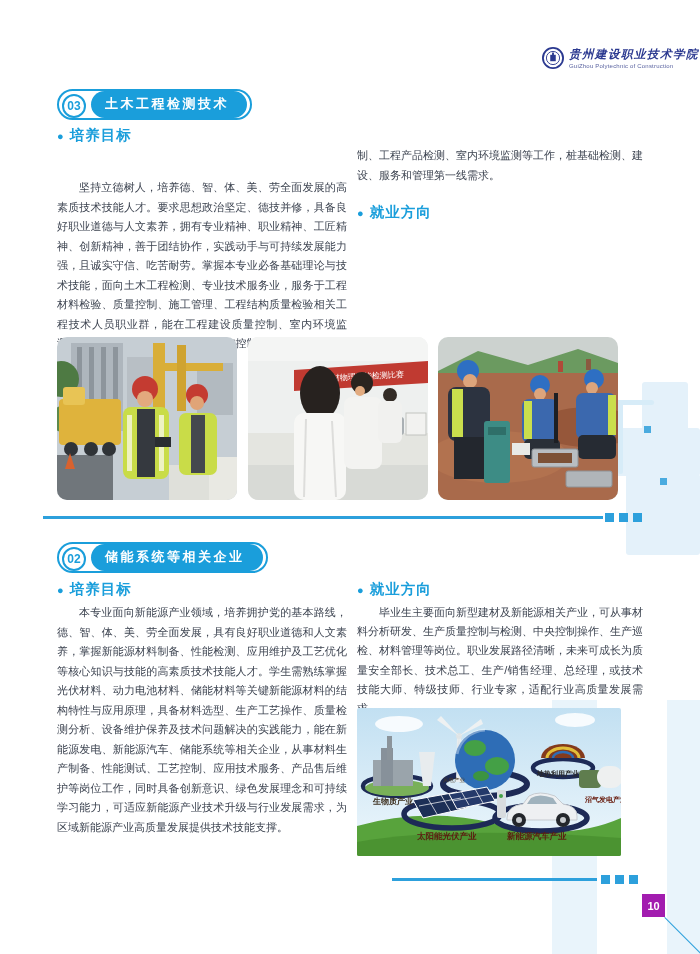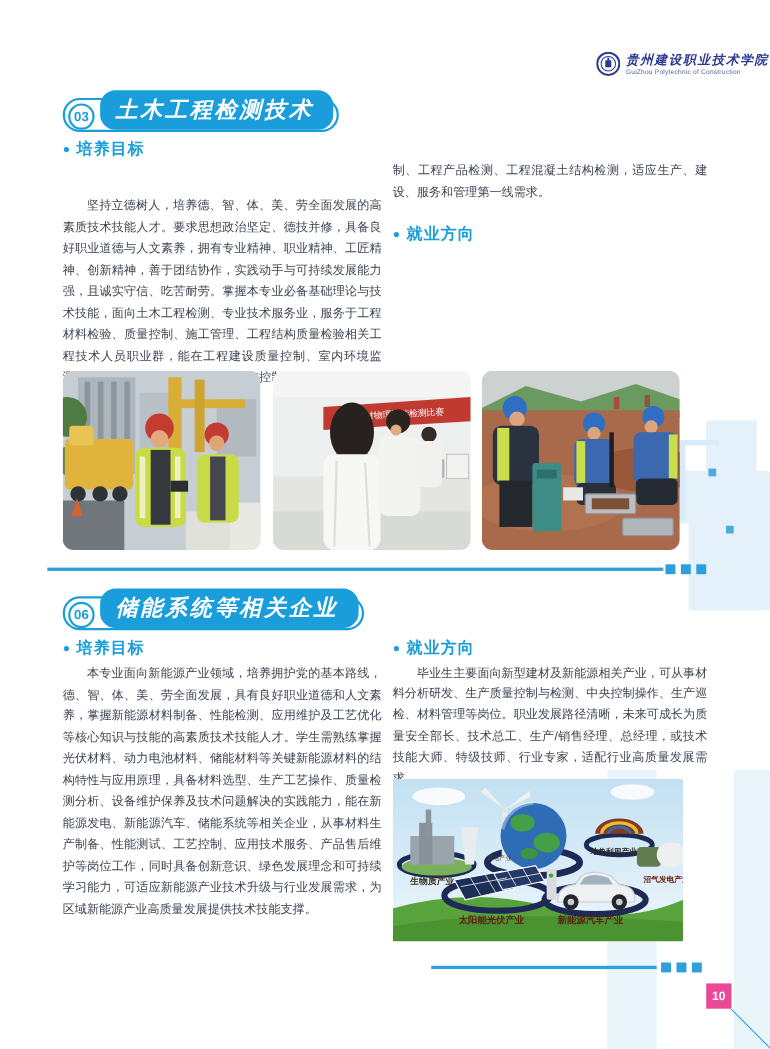--- a/index.html
+++ b/index.html
@@ -24,43 +24,43 @@
     color:#2b3990; font-size:11.5px; letter-spacing:1.5px; white-space:nowrap; }
   .logo-sub { color:#5a63a0; font-size:6px; letter-spacing:.2px; margin-top:1px; white-space:nowrap; }
 
   
   .badge { position:absolute; display:inline-flex; align-items:flex-end; height:31px;
     border:2px solid #1a9edb; border-radius:17px; background:#fff; padding:0 3px; z-index:2; }
   .badge-num { width:24px; height:24px; border:2px solid #1a9edb; border-radius:50%;
     color:#1a9edb; font-weight:bold; font-size:12px; display:flex; align-items:center;
     justify-content:center; background:#fff; }
   .badge-title { margin-left:5px; background:#1a9edb; color:#fff; font-weight:bold;
-    font-size:20px; letter-spacing:2.5px; padding:4px 18px 5px 14px; border-radius:14px;
-    white-space:nowrap;font-style:italic; }
+    font-size:13px; letter-spacing:2.5px; padding:4px 18px 5px 14px; border-radius:14px;
+    white-space:nowrap; }
 
   
   .sec-heading { position:absolute; display:flex; align-items:center; color:#1a9edb;
     font-weight:bold; font-size:14.5px; letter-spacing:1px; z-index:2; }
   .sec-heading .bullet { font-size:11px; margin-right:5px; }
   .body-text { position:absolute; font-size:11px; line-height:19.5px; text-align:justify;
     color:#3c4350; z-index:2; }
   .indent { text-indent:2em; }
 
   
   .photo { position:absolute; top:337px; width:180px; height:163px; border-radius:10px;
     overflow:hidden; z-index:2; }
   .photo svg, .illu svg { display:block; }
   .illu { position:absolute; left:357px; top:708px; width:264px; height:148px;
     border-radius:2px; overflow:hidden; z-index:2; }
 
   
   .div-line { position:absolute; background:#2da0dc; height:2.5px; z-index:2; }
   .sq { position:absolute; width:9px; height:9px; background:#2da0dc; z-index:2; }
   .page-num { position:absolute; left:642px; top:894px; width:23px; height:23px;
-    background:#ec4899; color:#fff; font-size:11px; font-weight:bold;
+    background:#a21caf; color:#fff; font-size:11px; font-weight:bold;
     display:flex; align-items:center; justify-content:center; z-index:2; }
   .corner-line { position:absolute; left:665px; top:917px; width:52px; height:0;
     border-top:1.5px solid #2da0dc; transform:rotate(45deg); transform-origin:0 0; z-index:2; }
 </style>
 </head>
 <body>
 
 <div class="page">
 
   <div class="wm" style="left:612px; top:382px; width:88px; height:173px;">
@@ -93,21 +93,21 @@
     <div class="badge-num">03</div>
     <div class="badge-title">土木工程检测技术</div>
   </div>
 
   <div class="sec-heading" style="left:57px; top:126px;">
     <span class="bullet">●</span>
     <span>培养目标</span>
   </div>
   <div class="body-text indent" style="left:57px; top:146px; width:290px;margin-top:32px;">坚持立德树人，培养德、智、体、美、劳全面发展的高素质技术技能人才。要求思想政治坚定、德技并修，具备良好职业道德与人文素养，拥有专业精神、职业精神、工匠精神、创新精神，善于团结协作，实践动手与可持续发展能力强，且诚实守信、吃苦耐劳。掌握本专业必备基础理论与技术技能，面向土木工程检测、专业技术服务业，服务于工程材料检验、质量控制、施工管理、工程结构质量检验相关工程技术人员职业群，能在工程建设质量控制、室内环境监测、结构检测、建筑材料质量检测与控制岗位，从事工程识图、工程材料质量控</div>
 
-  <div class="body-text" style="left:357px; top:146px; width:286px;">制、工程产品检测、工程混凝土结构检测，适应生产、建设、服务和管理第一线需求。</div>
+  <div class="body-text" style="left:357px; top:146px; width:286px;">制、工程产品检测、室内环境监测等工作，桩基础检测、建设、服务和管理第一线需求。</div>
 
   <div class="sec-heading" style="left:357px; top:203px;">
     <span class="bullet">●</span>
     <span>就业方向</span>
   </div>
 
   <div class="photo" style="left:57px;">
     <svg viewBox="0 0 180 163" width="180" height="163">
       <rect width="180" height="163" fill="#c6ced4"></rect>
       <rect x="14" y="6" width="52" height="88" fill="#aeb6bd"></rect>
@@ -217,21 +217,21 @@
       <rect x="74" y="106" width="18" height="12" fill="#e8e9e6"></rect>
     </svg>
   </div>
 
   <div class="div-line" style="left:43px; top:516px; width:560px;"></div>
   <div class="sq" style="left:605px; top:513px;"></div>
   <div class="sq" style="left:619px; top:513px;"></div>
   <div class="sq" style="left:633px; top:513px;"></div>
 
   <div class="badge" style="left:57px; top:542px;">
-    <div class="badge-num">06</div>
+    <div class="badge-num">02</div>
     <div class="badge-title">储能系统等相关企业</div>
   </div>
 
   <div class="sec-heading" style="left:57px; top:580px;">
     <span class="bullet">●</span>
     <span>培养目标</span>
   </div>
   <div class="body-text indent" style="left:57px; top:603px; width:290px;">本专业面向新能源产业领域，培养拥护党的基本路线，德、智、体、美、劳全面发展，具有良好职业道德和人文素养，掌握新能源材料制备、性能检测、应用维护及工艺优化等核心知识与技能的高素质技术技能人才。学生需熟练掌握光伏材料、动力电池材料、储能材料等关键新能源材料的结构特性与应用原理，具备材料选型、生产工艺操作、质量检测分析、设备维护保养及技术问题解决的实践能力，能在新能源发电、新能源汽车、储能系统等相关企业，从事材料生产制备、性能测试、工艺控制、应用技术服务、产品售后维护等岗位工作，同时具备创新意识、绿色发展理念和可持续学习能力，可适应新能源产业技术升级与行业发展需求，为区域新能源产业高质量发展提供技术技能支撑。</div>
 
   <div class="sec-heading" style="left:357px; top:580px;">

